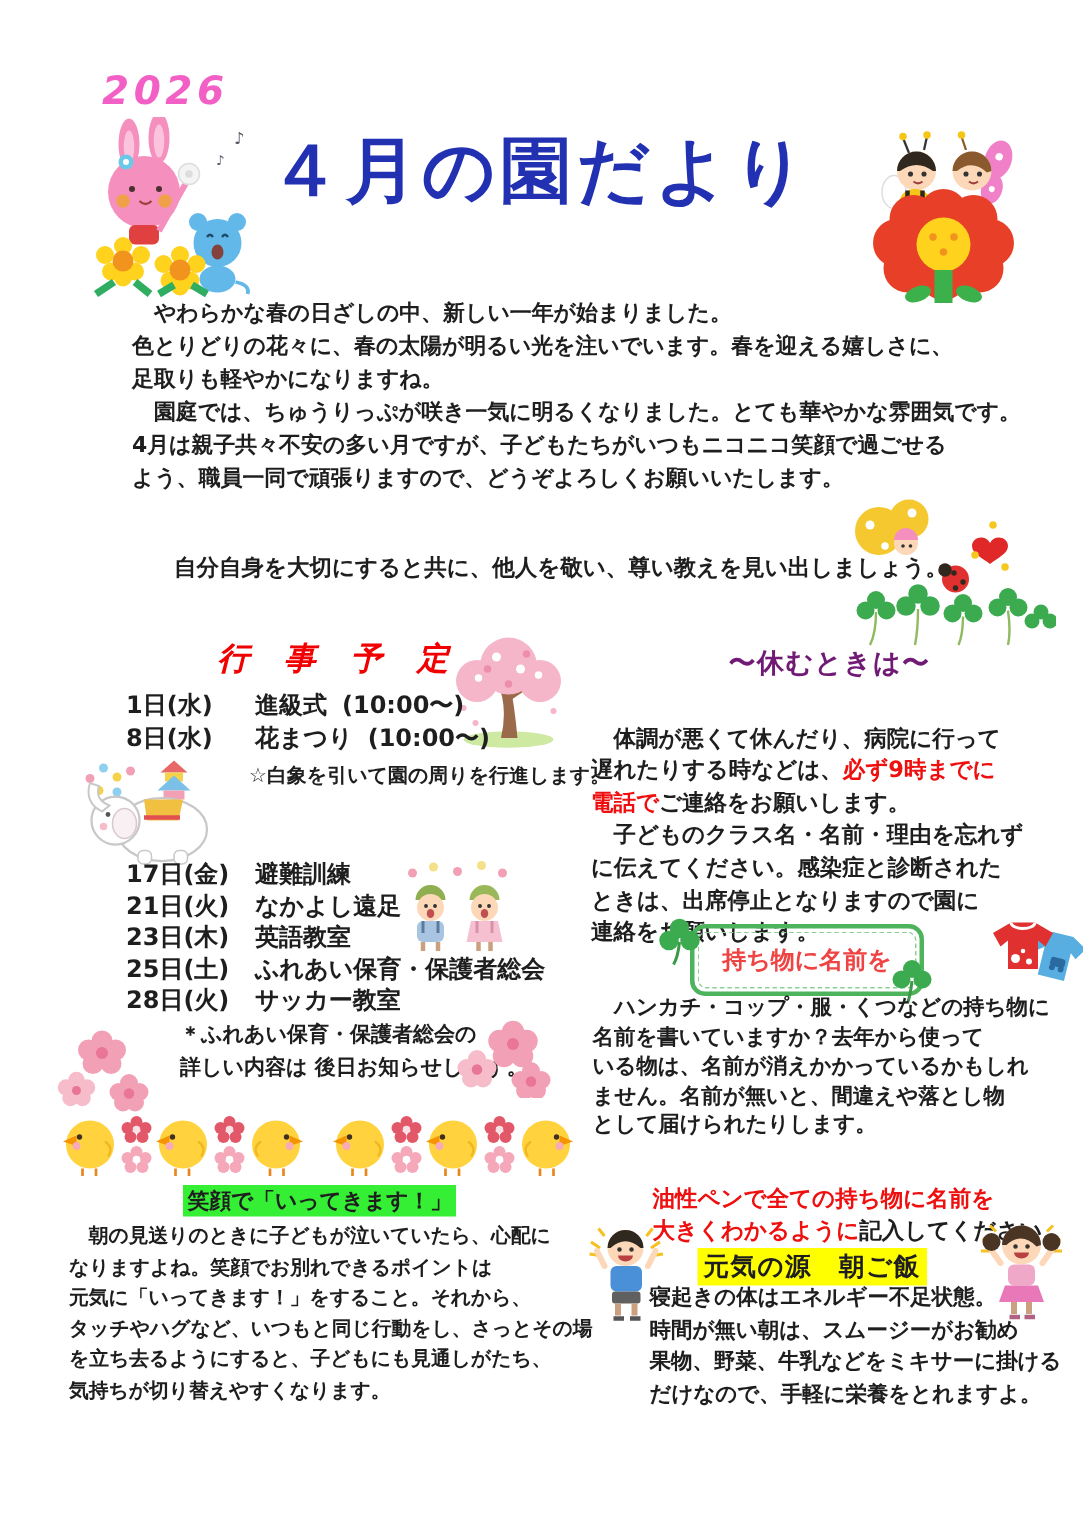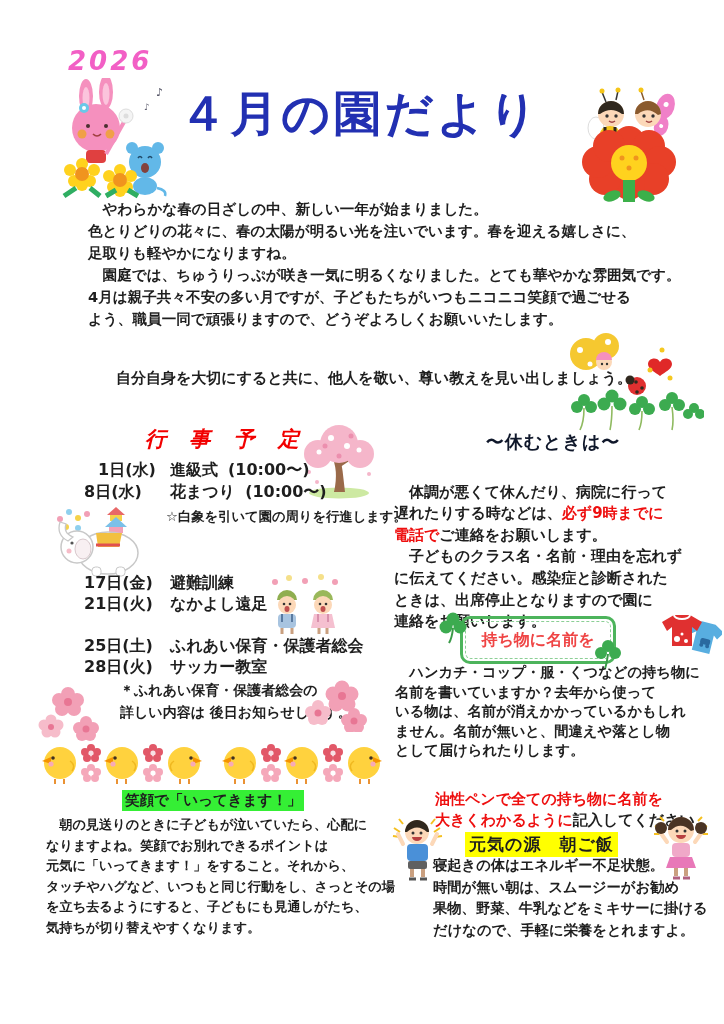--- a/index.html
+++ b/index.html
@@ -17,21 +17,21 @@
   .goal-star{color:#ffd000;font-size:17.5px;margin:0 2px;}
   .goal-method{color:#ff9418;font-size:17.5px;}
   .goal-slogan{font-size:17px;margin-left:8px;}
   .goal-sub{font-size:15px;}
   .sched-title{font-size:21px;font-style:italic;color:#f20000;letter-spacing:8px;}
   .ev-row{display:flex;font-size:16px;}
   .ev-date{width:86px;flex:none;}
   .ev-time{margin-left:10px;}
   .small-note{font-size:13.3px;}
   .meeting-note{font-size:14px;line-height:22px;}
-  .sec-title-green{font-size:18px;color:#0f172a;text-align:center;letter-spacing:1px;}
+  .sec-title-green{font-size:18px;color:#701a75;text-align:center;letter-spacing:1px;}
   .body15{font-size:15px;line-height:21.6px;}
   .body14{font-size:14.3px;line-height:19.5px;}
   .pen-lines{font-size:15px;line-height:21px;}
   .belong-box{border:3px solid #4db45c;border-radius:10px;display:flex;align-items:center;justify-content:center;
               color:#ef4444;font-size:16px;}
   .belong-box::after{content:"";position:absolute;inset:2px;border:1.5px dashed #8ccf96;border-radius:6px;}
   .hl-green{font-size:14.5px;background:#35ef35;padding:1px 3px;}
   .hl-yellow{font-size:17px;background:#ffff00;padding:1px 4px;letter-spacing:1px;}
   .smile-body{font-size:13.2px;line-height:20.5px;}
   .bf-body{font-size:14.3px;line-height:21.5px;}
@@ -206,21 +206,21 @@
       <circle cx="24" cy="28" r="2.5" fill="#fff"></circle>
       <circle cx="64" cy="26" r="2.5" fill="#fff"></circle>
       <circle cx="44" cy="32" r="2.5" fill="#ec8fae"></circle>
       <circle cx="56" cy="12" r="2.5" fill="#ec8fae"></circle>
       <circle cx="30" cy="22" r="2.5" fill="#ec8fae"></circle>
     <circle cx="14" cy="48" r="2" fill="#f5b6ca"></circle>
       <circle cx="74" cy="50" r="2" fill="#f5b6ca"></circle>
       <circle cx="22" cy="58" r="2" fill="#f5b6ca"></circle>
   </svg>
 
-  <div class="abs ev-row" style="left:84px;top:460px;width:300px;text-align:center;">
+  <div class="abs ev-row" style="left:84px;top:460px;width:300px;">
     <span class="ev-date">1日(水)</span>
       <span>進級式</span>
       <span class="ev-time">(10:00〜)</span>
   </div>
   <div class="abs ev-row" style="left:84px;top:482px;width:300px;">
     <span class="ev-date">8日(水)</span>
       <span>花まつり</span>
       <span class="ev-time">(10:00〜)</span>
   </div>
   <div class="abs small-note" style="left:166px;top:508px;">☆白象を引いて園の周りを行進します。</div>
@@ -248,20 +248,24 @@
       <circle cx="19" cy="46" r="2.5" fill="#f6bcc8"></circle>
   </svg>
 
   <div class="abs ev-row" style="left:84px;top:573px;width:306px;">
     <span class="ev-date">17日(金)</span>
       <span>避難訓練</span>
   </div>
   <div class="abs ev-row" style="left:84px;top:594px;width:306px;">
     <span class="ev-date">21日(火)</span>
       <span>なかよし遠足</span>
+  </div>
+  <div class="abs ev-row" style="left:84px;top:615px;width:306px;">
+    <span class="ev-date">23日(木)</span>
+      <span>英語教室</span>
   </div>
   <div class="abs ev-row" style="left:84px;top:636px;width:306px;">
     <span class="ev-date">25日(土)</span>
       <span>ふれあい保育・保護者総会</span>
   </div>
   <div class="abs ev-row" style="left:84px;top:657px;width:306px;">
     <span class="ev-date">28日(火)</span>
       <span>サッカー教室</span>
   </div>
 

